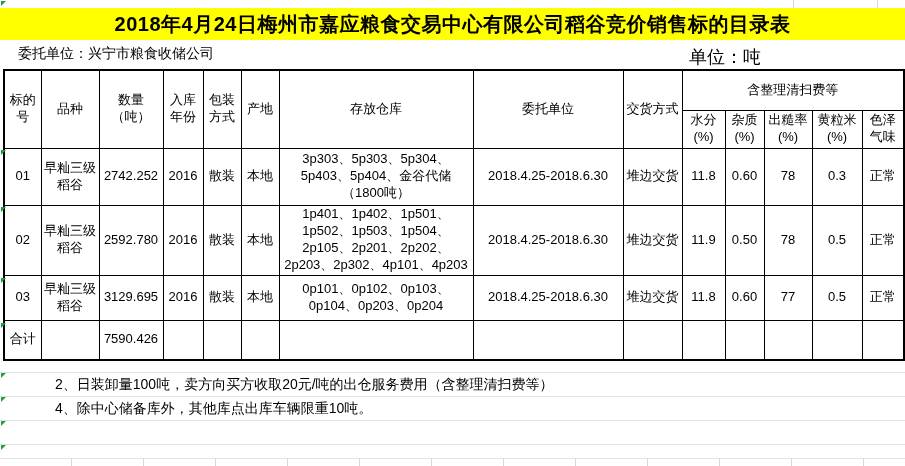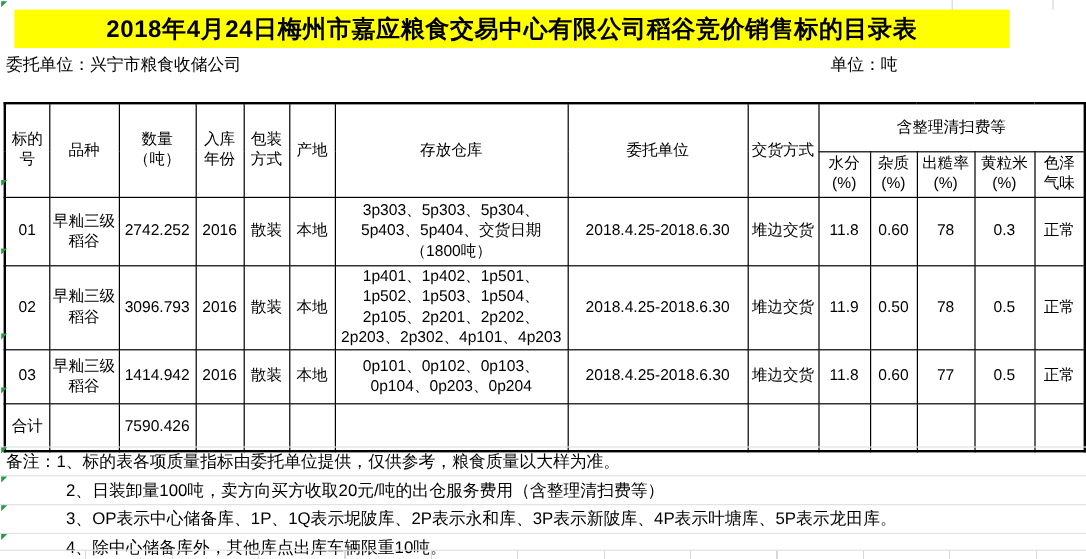--- a/index.html
+++ b/index.html
@@ -17,33 +17,32 @@
   .bottom-strip {
     position: absolute; left: 0; top: 459px; width: 905px; height: 7px;
     background: repeating-linear-gradient(to right, transparent 0 71px, #d8d8d8 71px 72px);
   }
   
   .flag {
     position: absolute; left: 1px; width: 0; height: 0;
     border-top: 5px solid #1f9d40; border-right: 5px solid transparent;
   }
   .title-bar {
-    position: absolute; left: 12px; top: 8px; width: 829px; height: 32px;
+    position: absolute; left: 0; top: 8px; width: 905px; height: 32px;
     background: #ffff00;
     display: flex; align-items: center; justify-content: center;
   }
   .title-bar span { font-size: 20px; font-weight: bold; letter-spacing: 0.5px; }
-  .subbar { position: absolute; left: 0; top: 40px; width: 787px; height: 29px; }
+  .subbar { position: absolute; left: 13px; top: 40px; width: 787px; height: 29px; }
   .subbar .client { position: absolute; left: 5px; top: 5px; font-size: 14px; }
-  .subbar .unit   { position: absolute; right: 39px; top: 5px; font-size: 14px; }
+  .subbar .unit   { position: absolute; right: 39px; top: 5px; font-size: 18px; }
   table.cat {
     position: absolute; left: 3px; top: 69px; width: 900px;
     border-collapse: collapse; table-layout: fixed;
     border: 2px solid #000;
-    margin-top: 16px;
   }
   table.cat th, table.cat td {
     border: 1px solid #000;
     text-align: center; vertical-align: middle;
     font-size: 13px; font-weight: normal;
     padding: 0 1px; overflow: hidden;
     white-space: pre-line; line-height: 1.3;
   }
   tr.hr1 { height: 40px; } tr.hr2 { height: 38px; }
   tr.r1 { height: 57px; } tr.r2 { height: 70px; } tr.r3 { height: 45px; padding-left: 36px; } tr.rt { height: 40px; }
@@ -116,51 +115,51 @@
   </thead>
   <tbody>
     <tr class="r1">
       <td>01</td>
       <td>早籼三级
 稻谷</td>
       <td>2742.252</td>
       <td>2016</td>
       <td>散装</td>
       <td>本地</td>
-      <td class="wh">3p303、5p303、5p304、5p403、5p404、交货日期（1800吨）</td>
+      <td class="wh">3p303、5p303、5p304、5p403、5p404、金谷代储（1800吨）</td>
       <td>2018.4.25-2018.6.30</td>
       <td>堆边交货</td>
       <td>11.8</td>
       <td>0.60</td>
       <td>78</td>
       <td>0.3</td>
       <td>正常</td>
     </tr>
     <tr class="r2">
       <td>02</td>
       <td>早籼三级
 稻谷</td>
-      <td>3096.793</td>
+      <td>2592.780</td>
       <td>2016</td>
       <td>散装</td>
       <td>本地</td>
       <td class="wh">1p401、1p402、1p501、1p502、1p503、1p504、2p105、2p201、2p202、2p203、2p302、4p101、4p203</td>
       <td>2018.4.25-2018.6.30</td>
       <td>堆边交货</td>
       <td>11.9</td>
       <td>0.50</td>
       <td>78</td>
       <td>0.5</td>
       <td>正常</td>
     </tr>
     <tr class="r3">
       <td>03</td>
       <td>早籼三级
 稻谷</td>
-      <td>1414.942</td>
+      <td>3129.695</td>
       <td>2016</td>
       <td>散装</td>
       <td>本地</td>
       <td class="wh">0p101、0p102、0p103、0p104、0p203、0p204</td>
       <td>2018.4.25-2018.6.30</td>
       <td>堆边交货</td>
       <td>11.8</td>
       <td>0.60</td>
       <td>77</td>
       <td>0.5</td>
@@ -179,23 +178,21 @@
       <td></td>
       <td></td>
       <td></td>
       <td></td>
       <td></td>
     </tr>
   </tbody>
 </table>
 
 <div class="notes">
-  <div class="note-line">备注：1、标的表各项质量指标由委托单位提供，仅供参考，粮食质量以大样为准。</div>
   <div class="note-line indent">2、日装卸量100吨，卖方向买方收取20元/吨的出仓服务费用（含整理清扫费等）</div>
-  <div class="note-line indent">3、OP表示中心储备库、1P、1Q表示坭陂库、2P表示永和库、3P表示新陂库、4P表示叶塘库、5P表示龙田库。</div>
   <div class="note-line indent">4、除中心储备库外，其他库点出库车辆限重10吨。</div>
 </div>
 
 <div class="gl-h" style="top:372px;"></div>
 <div class="gl-h" style="top:396px;"></div>
 <div class="gl-h" style="top:420px;"></div>
 <div class="gl-h" style="top:444px;"></div>
 <div class="gl-h" style="top:458px;"></div>
 <div class="bottom-strip"></div>
 

